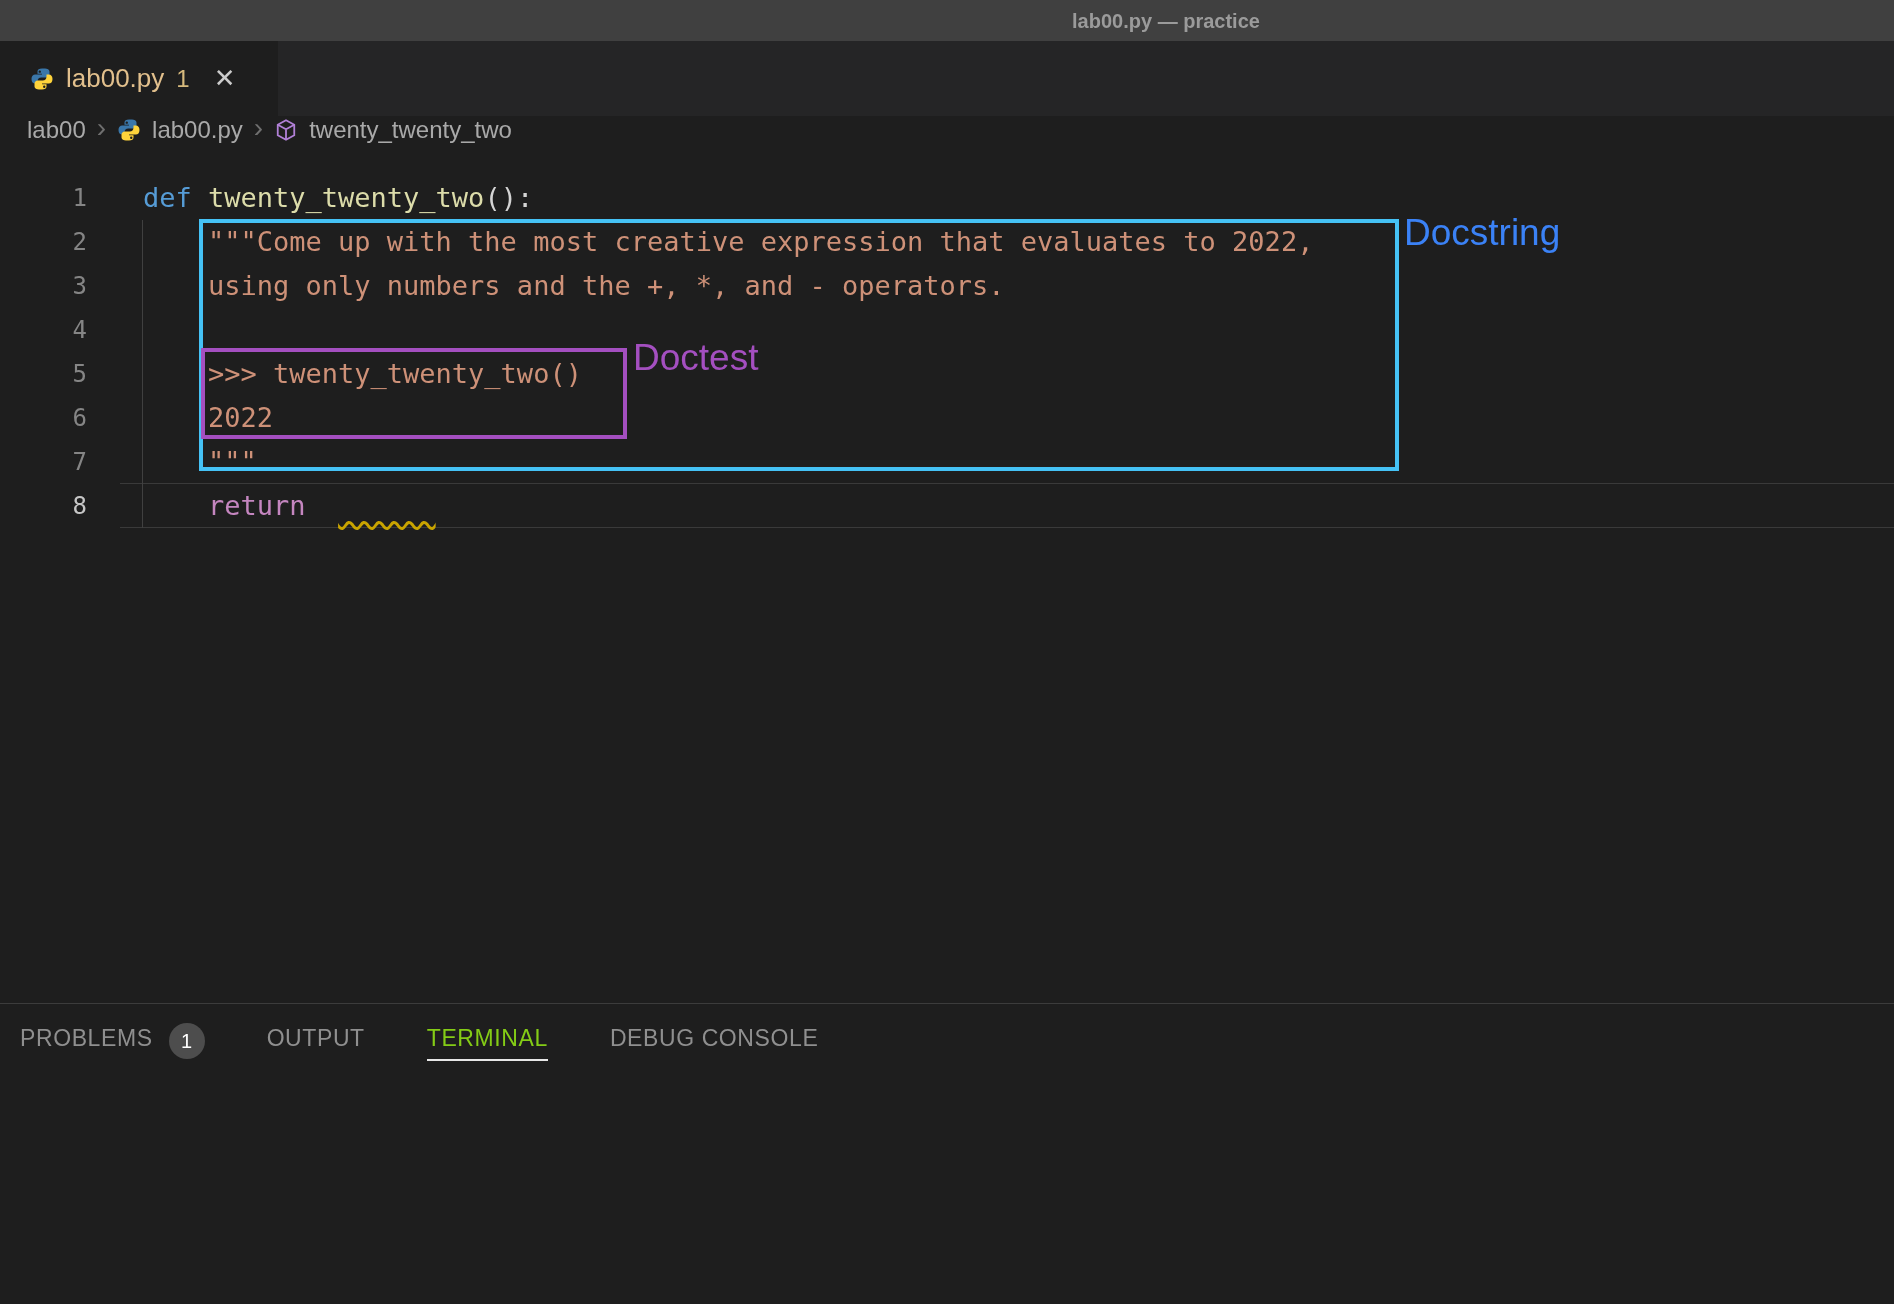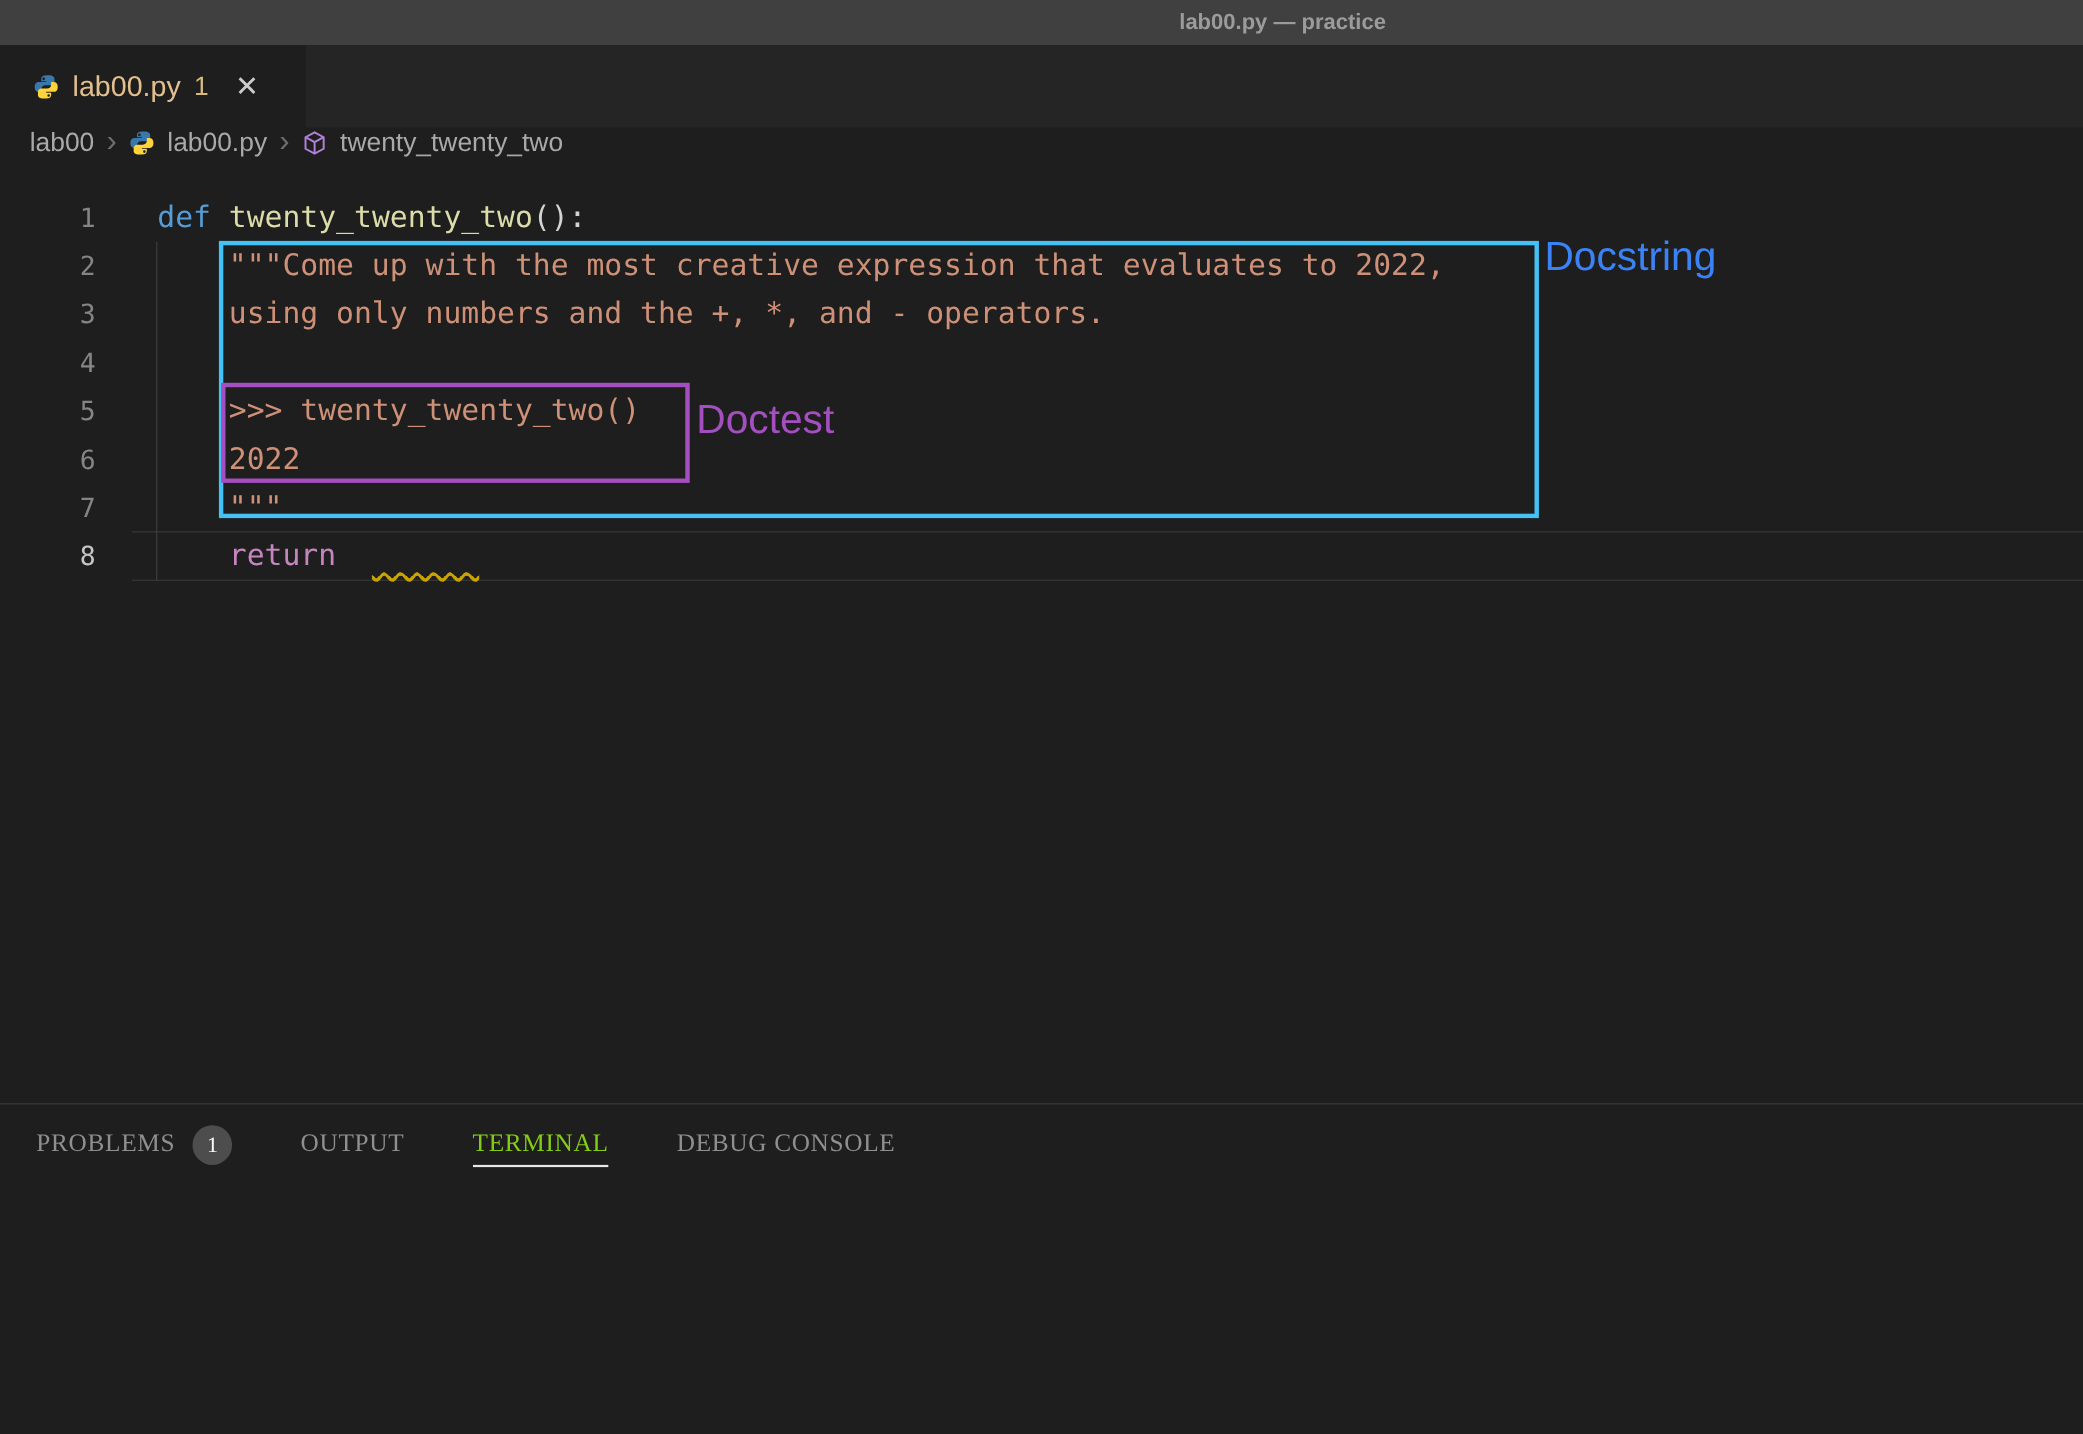--- a/index.html
+++ b/index.html
@@ -70,22 +70,22 @@
   .ann-box { position:absolute; border:4px solid #45c2f5; z-index:5; pointer-events:none; }
   #docstring-box { left:199px; top:219px; width:1200px; height:252px; }
   #doctest-box   { left:201px; top:348px; width:426px;  height:91px; }
   .ann-label { position:absolute; z-index:5; font-size:37px; font-weight:500; white-space:nowrap; }
   #docstring-label { left:1404px; top:212px; }
   #doctest-label   { left:633px;  top:337px; }
 
   
   .panel { position:absolute; top:1003px; left:0; right:0; bottom:0; border-top:1px solid #3c3c3c; background:#1e1e1e; }
   .panel-tabs {
-    display:flex; align-items:center; height:78px; padding-left:33px; gap:62px;
-    font-size:23px; letter-spacing:0.6px;font-family:Liberation Serif, serif;
+    display:flex; align-items:center; height:78px; padding-left:20px; gap:62px;
+    font-size:23px; letter-spacing:0.6px;
   }
   .panel-tab { color:#8f8f8f; display:flex; align-items:center; gap:16px; cursor:pointer; }
   .panel-tab .label { padding-bottom:7px; border-bottom:2px solid transparent; }
   .panel-tab.active { color:#84cc16; }
   .panel-tab.active .label { border-bottom-color:#e7e7e7; }
   .badge {
     width:36px; height:36px; border-radius:50%; background:#4d4d4d; color:#ffffff;
     font-size:20px; display:flex; align-items:center; justify-content:center;
     letter-spacing:0; margin-bottom:4px;
   }
@@ -136,21 +136,21 @@
       <div class="code-row"><div class="gutter">5</div><div class="code-text"><span class="tok-string">    &gt;&gt;&gt; twenty_twenty_two()</span></div></div>
       <div class="code-row"><div class="gutter">6</div><div class="code-text"><span class="tok-string">    2022</span></div></div>
       <div class="code-row"><div class="gutter">7</div><div class="code-text"><span class="tok-string">    """</span></div></div>
       <div class="code-row"><div class="gutter active">8</div><div class="code-text"><span class="tok-plain">    </span><span class="tok-keyword2">return</span><span class="tok-plain">  </span><span class="tok-squiggle">&nbsp;&nbsp;&nbsp;&nbsp;&nbsp;&nbsp;</span></div></div>
     </div>
 </div>
 
 <div class="ann-box" id="docstring-box" style="border-color: rgb(69, 194, 245);"></div>
 <div class="ann-box" id="doctest-box" style="border-color: rgb(164, 79, 192);"></div>
 <div class="ann-label" id="docstring-label" style="color: #3b82f6;">Docstring</div>
-<div class="ann-label" id="doctest-label" style="color: rgb(164, 79, 192); margin-top: 24px;">Doctest</div>
+<div class="ann-label" id="doctest-label" style="color: rgb(164, 79, 192);">Doctest</div>
 
 <div class="panel">
   <div class="panel-tabs">
       <div class="panel-tab">
         <span class="label">PROBLEMS</span>
         <span class="badge">1</span>
       </div>
       <div class="panel-tab">
         <span class="label">OUTPUT</span>
       </div>

